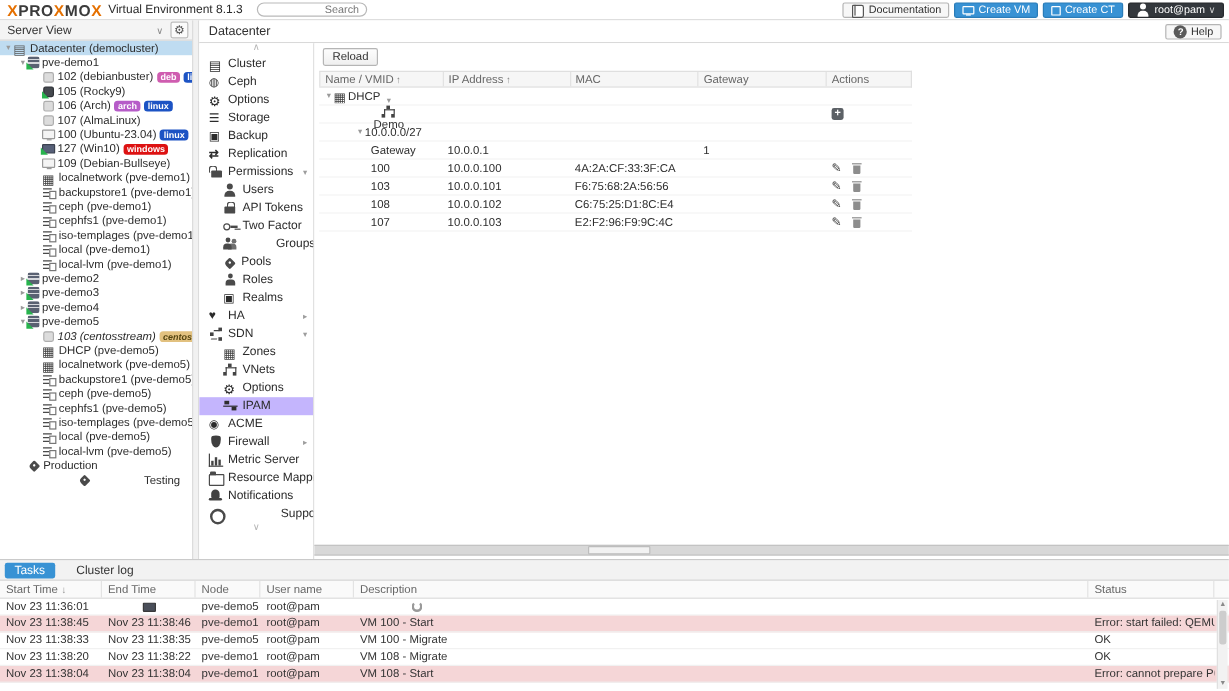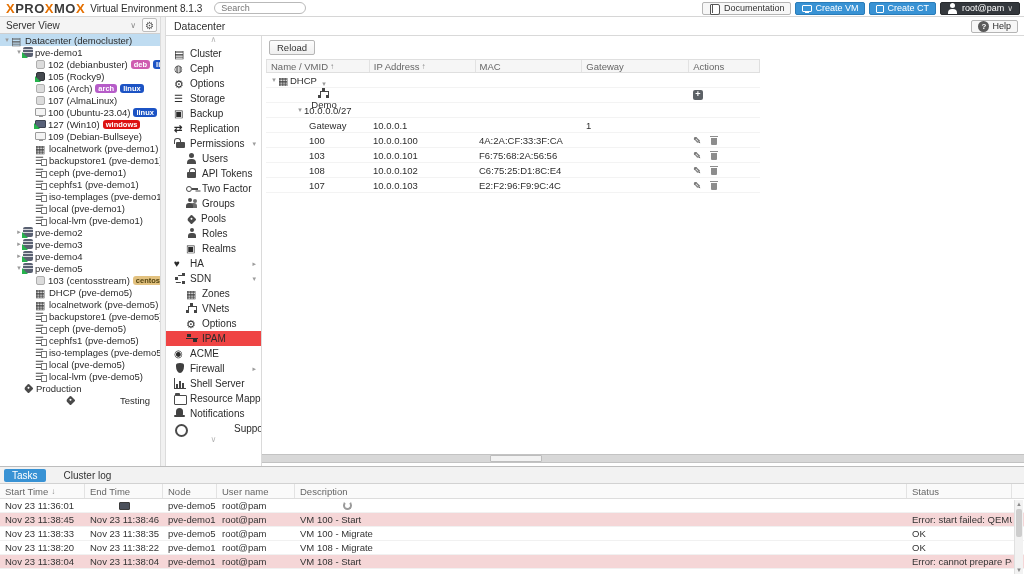--- a/index.html
+++ b/index.html
@@ -7,21 +7,21 @@
     font-family:"Liberation Sans", sans-serif; font-size:10px; color:#2b2b2b; }
 
   
   #topbar { position:absolute; left:0; top:0; width:1024px; height:17px; background:#fff;
     border-bottom:1px solid #d6d6d6; display:flex; align-items:center; }
   #logo { display:flex; align-items:center; margin-left:6px; font-weight:bold; font-size:13px;
     letter-spacing:0.5px; color:#3b3b3b; }
   #logo .lg-o { color:var(--brand); }
   #version { margin-left:5px; font-size:10px; color:#2b2b2b; }
   #search { margin-left:12px; width:92px; height:12px; border:1px solid #b9b9b9; border-radius:6px;
-    font-size:9px; padding:0 6px; color:#333; font-family:"Liberation Sans",sans-serif;}
+    font-size:9px; padding:0 6px; color:#333; font-family:"Liberation Sans",sans-serif;text-align:right;}
   #topbar-right { margin-left:auto; display:flex; align-items:center; gap:4px; margin-right:4px; }
   .tbtn { height:13px; display:flex; align-items:center; gap:3px; padding:0 6px; border-radius:2px;
     font-size:9px; border:1px solid #b5b5b5; background:#f7f7f7; color:#333; cursor:pointer; }
   .tbtn.blue { background:var(--accent); border-color:#2a7cb8; color:#fff; }
   .tbtn.dark { background:#34383d; border-color:#26292d; color:#fff; }
 
   
   #left-head { position:absolute; left:0; top:17px; width:160px; height:17px; background:#f4f4f4;
     border-bottom:1px solid #cfcfcf; display:flex; align-items:center; padding:0 3px; }
   #left-head .view-label { flex:1; font-size:10px; color:#333; padding-left:3px; }
@@ -141,21 +141,21 @@
   .i-spinner { width:9px; height:9px; border:2px solid #9a9a9a; border-top-color:transparent; border-radius:50%; }
   .i-help-q { width:11px; height:11px; border-radius:50%; background:#5a5a5a; }
   .i-help-q::before { content:"?"; position:absolute; left:0; top:0; width:11px; text-align:center;
     color:#fff; font-size:8px; line-height:11px; font-weight:bold; }
 
   
   #menu { position:absolute; left:166px; top:36px; width:96px; height:430px; background:#fff;
     border-right:1px solid #dadada; overflow:hidden; }
   .mchev { height:10px; text-align:center; color:#b5b5b5; font-size:8px; line-height:8px; }
   .mrow { height:15px; display:flex; align-items:center; cursor:pointer; position:relative; white-space:nowrap; }
-  .mrow.sel { background:#ef4444; }
+  .mrow.sel { background:#c4b5fd; }
   .mrow .lbl { margin-left:4px; font-size:10px; color:#2b2b2b; }
   .mrow .arr { position:absolute; right:5px; color:#9d9d9d; font-size:7px; }
 
   
   #main { position:absolute; left:262px; top:36px; width:762px; height:430px; background:#fff; }
   #reload-btn { position:absolute; left:7px; top:4px; height:15px; padding:0 7px; border:1px solid #b5b5b5;
     background:linear-gradient(#fdfdfd,#efefef); border-radius:2px; font-size:9.5px; line-height:13px;
     color:#333; cursor:pointer; }
   #ipam-table { position:absolute; left:4px; top:23px; width:494px; }
   #ipam-head { display:flex; height:14px; background:#f6f6f6; border:1px solid #dfdfdf; border-left:none; }
@@ -341,21 +341,21 @@
     <div class="trow" style="padding-left: 15px;">
       <span class="exp">▸</span>
       <span class="ic i-node-running"></span>
       <span class="lbl">pve-demo4</span>
     </div>
     <div class="trow" style="padding-left: 15px;">
       <span class="exp">▾</span>
       <span class="ic i-node-running"></span>
       <span class="lbl">pve-demo5</span>
     </div>
-    <div class="trow" style="padding-left: 27px;">
+    <div class="trow" style="padding-left: 27px; font-style: italic;">
       <span class="exp"></span>
       <span class="ic i-ct-stopped"></span>
       <span class="lbl">103 (centosstream)</span>
       <span class="tagpill" style="background: rgb(226, 193, 127); color: rgb(82, 67, 15);">centos</span>
     </div>
     <div class="trow" style="padding-left: 27px;">
       <span class="exp"></span>
       <span class="ic i-grid"></span>
       <span class="lbl">DHCP (pve-demo5)</span>
     </div>
@@ -443,21 +443,21 @@
         <span class="lbl">Users</span>
       </div>
       <div class="mrow" style="padding-left: 20px;">
         <span class="ic i-lock"></span>
         <span class="lbl">API Tokens</span>
       </div>
       <div class="mrow" style="padding-left: 20px;">
         <span class="ic i-key"></span>
         <span class="lbl">Two Factor</span>
       </div>
-      <div class="mrow" style="padding-left: 20px;">
+      <div class="mrow" style="padding-left: 20px; gap: 28px;">
         <span class="ic i-group"></span>
         <span class="lbl">Groups</span>
       </div>
       <div class="mrow" style="padding-left: 20px;">
         <span class="ic i-tag"></span>
         <span class="lbl">Pools</span>
       </div>
       <div class="mrow" style="padding-left: 20px;">
         <span class="ic i-role"></span>
         <span class="lbl">Roles</span>
@@ -496,21 +496,21 @@
         <span class="ic i-acme"></span>
         <span class="lbl">ACME</span>
       </div>
       <div class="mrow" style="padding-left: 8px;">
         <span class="ic i-shield"></span>
         <span class="lbl">Firewall</span>
         <span class="arr">▸</span>
       </div>
       <div class="mrow" style="padding-left: 8px;">
         <span class="ic i-chart"></span>
-        <span class="lbl">Shell Server</span>
+        <span class="lbl">Metric Server</span>
       </div>
       <div class="mrow" style="padding-left: 8px;">
         <span class="ic i-folder"></span>
         <span class="lbl">Resource Mappings</span>
       </div>
       <div class="mrow" style="padding-left: 8px;">
         <span class="ic i-bell"></span>
         <span class="lbl">Notifications</span>
       </div>
       <div class="mrow" style="padding-left: 8px; gap: 44px;">

